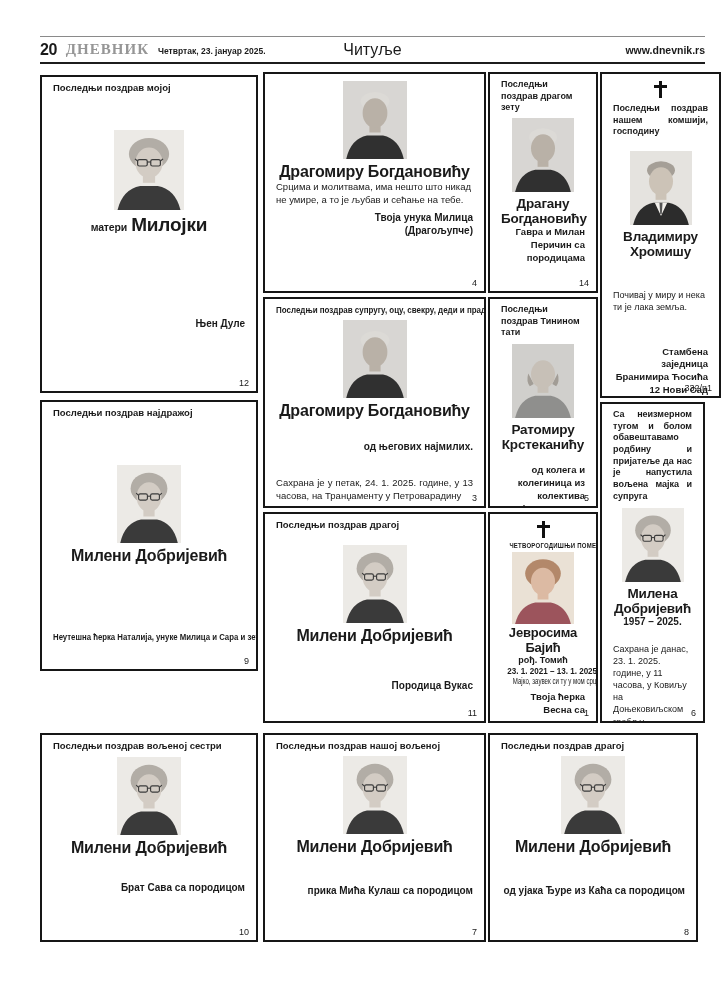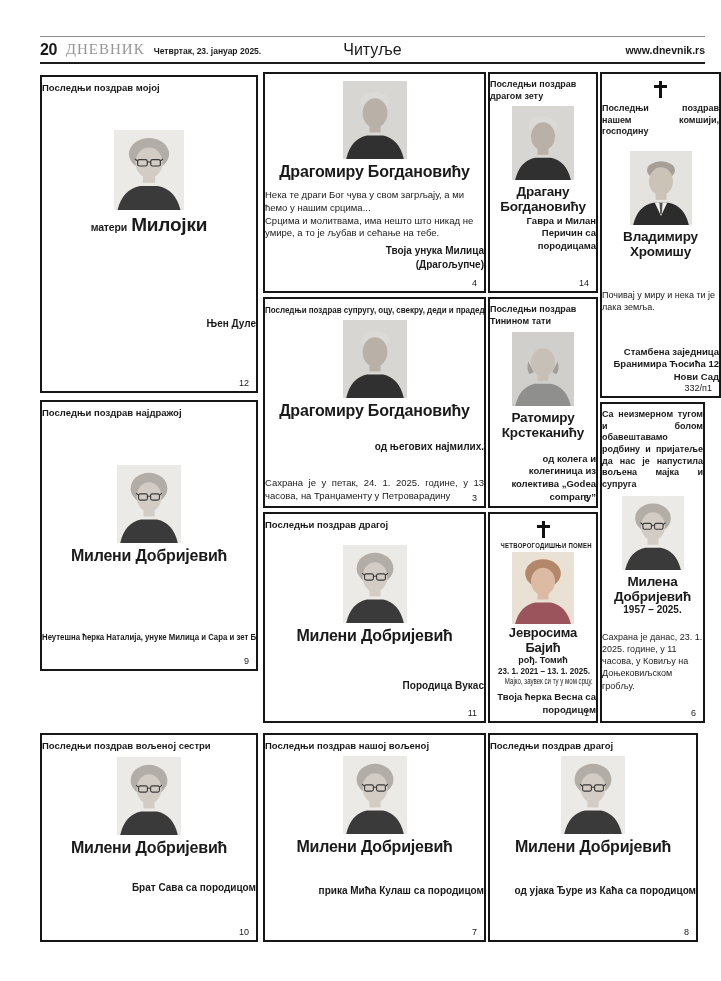--- a/index.html
+++ b/index.html
@@ -4,29 +4,29 @@
 <style>
   html,body{margin:0;padding:0;background:#ffffff;}
   .page{position:relative;width:721px;height:981px;background:#fff;
         font-family:"Liberation Sans", sans-serif;color:#1a1a1a;overflow:hidden;}
 
   
   .hdr{position:absolute;left:40px;right:16px;top:36px;height:25px;
        border-top:1px solid #8a8a8a;border-bottom:2px solid #1c1c1c;
        display:flex;align-items:center;}
   .hdr-page{font-size:16px;font-weight:bold;letter-spacing:-0.5px;}
-  .hdr-logo{font-family:"Liberation Serif", serif;font-weight:normal;font-size:15px;
+  .hdr-logo{font-family:"Liberation Serif", serif;font-weight:bold;font-size:15px;
             color:#969696;letter-spacing:1px;margin-left:9px;}
   .hdr-date{font-size:8.5px;font-weight:bold;margin-left:9px;margin-top:2px;}
   .hdr-title{position:absolute;left:50%;transform:translateX(-50%);font-size:16px;}
   .hdr-site{margin-left:auto;font-size:10.5px;font-weight:bold;}
 
   
   .obit{position:absolute;border:2px solid #161616;background:#fff;box-sizing:border-box;
-        padding:5px 0;display:flex;flex-direction:column;overflow:hidden;}
+        padding:5px 11px;display:flex;flex-direction:column;overflow:hidden;}
   .oh{font-size:9.5px;font-weight:bold;line-height:1.3;}
   .narrow .oh{font-size:9px;}
   .photo-wrap{display:flex;justify-content:center;}
   .photo{width:64px;height:78px;}
   .photo svg{display:block;width:100%;height:100%;}
   .name{text-align:center;font-weight:bold;font-size:16px;letter-spacing:-0.2px;
         line-height:1.12;margin-top:4px;}
   .narrow .name{font-size:13.5px;}
   .sig{font-weight:bold;font-size:10px;text-align:right;line-height:1.35;}
   .narrow .sig{font-size:9.5px;}
@@ -139,21 +139,20 @@
           <svg xmlns="http://www.w3.org/2000/svg" viewBox="0 0 80 100" preserveAspectRatio="none">
             <rect width="80" height="100" fill="#d8d6d3"></rect>
             <ellipse cx="40" cy="26" rx="18" ry="12" fill="#dcdad6"></ellipse>
             <rect x="33" y="50" width="14" height="16" fill="#b9b1a7"></rect>
             <ellipse cx="40" cy="41" rx="15.5" ry="19" fill="#b9b1a7"></ellipse>
             <path d="M4,100 Q10,74 30,70 L50,70 Q70,74 76,100 Z" fill="#303030"></path>
           </svg>
         </div>
     </div>
     <div class="name">Драгомиру Богдановићу</div>
-    <div class="body left" style="margin-top:8px">Нека те драги Бог чува у свом загрљају, а ми ћемо у нашим срцима...</div>
     <div class="body left">Срцима и молитвама, има нешто што никад не умире, а то је љубав и сећање на тебе.</div>
     <div class="sig" style="margin-top:4px">
       <div>Твоја унука Милица</div>
       <div>(Драгољупче)</div>
     </div>
     <div class="num">4</div>
   </div>
 
   <div class="obit" style="left:263px;top:297px;width:223px;height:211px">
     <div class="oh nw" style="transform:scaleX(0.84);transform-origin:0 50%">Последњи поздрав супругу, оцу, свекру, деди и прадеди</div>

